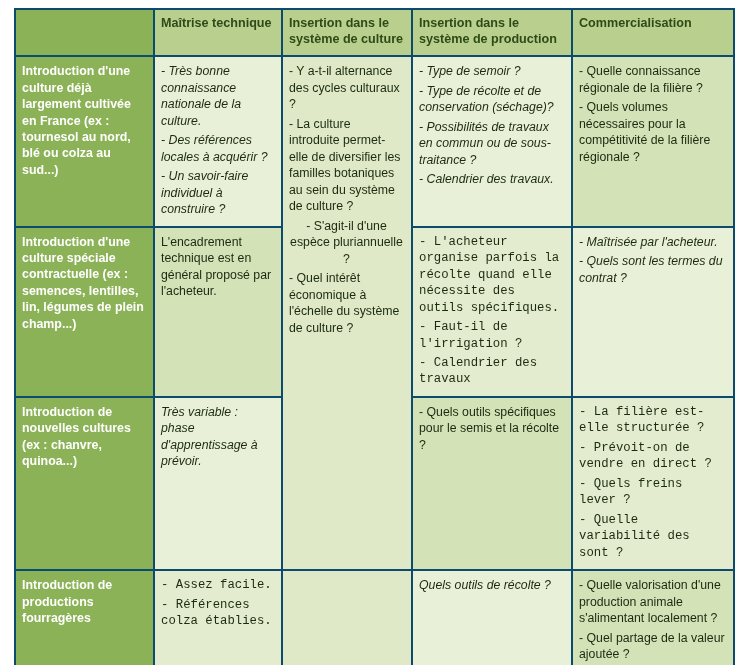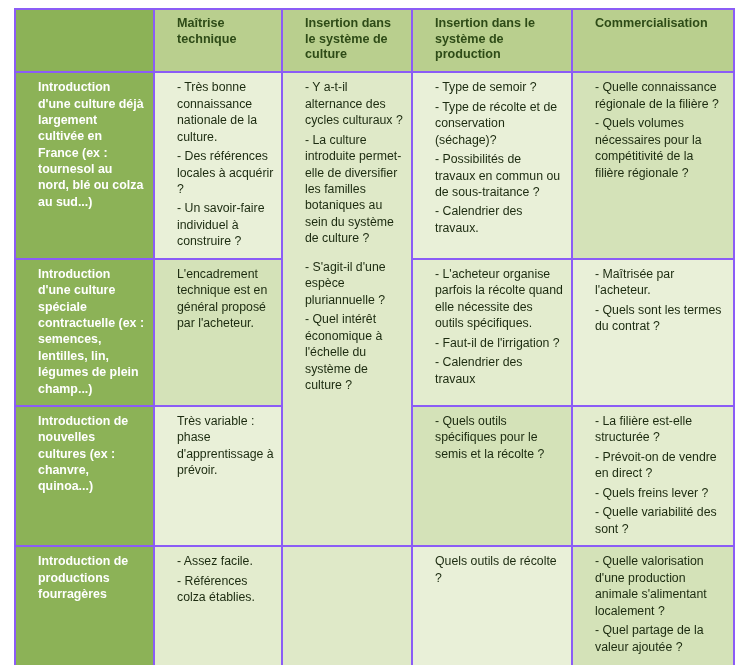--- a/index.html
+++ b/index.html
@@ -28,23 +28,23 @@
     color: #111111;
     margin: 0 0 8px 0;
     letter-spacing: -0.1px;
   }
   table.grid {
     border-collapse: collapse;
     width: 719px;
     table-layout: fixed;
   }
   table.grid td, table.grid th {
-    border: 2px solid #8b5cf6;
+    border: 2px solid #0c4a6e;
     vertical-align: top;
-    padding: 6px 7px 8px 22px;
+    padding: 6px 7px 8px 6px;
     box-sizing: border-box;
   }
   
   col.c0 { width: 139px; }
   col.c1 { width: 128px; }
   col.c2 { width: 130px; }
   col.c3 { width: 160px; }
   col.c4 { width: 162px; }
 
   thead th {
@@ -66,23 +66,23 @@
     font-size: 12.4px;
     font-weight: bold;
     line-height: 1.32;
   }
   td.cell {
     font-size: 12.3px;
     line-height: 1.34;
     color: #1c2b10;
   }
   td.tint-a { background: #dfe9c8; }
-  td.tint-b { background: #e9f0d8; }
+  td.tint-b { background: #e9f0d8; font-style: italic; }
   td.tint-c { background: #d4e2b8; }
-  td.tint-d { background: #e3ecce; }
+  td.tint-d { background: #e3ecce; font-family: Liberation Mono, monospace; }
   .lines span {
     display: block;
   }
   .lines span + span {
     margin-top: 3px;
   }
 </style>
 </head>
 <body>
 
@@ -114,21 +114,21 @@
           <div class="lines">
             <span>- Très bonne connaissance nationale de la culture.</span>
             <span>- Des références locales à acquérir ?</span>
             <span>- Un savoir-faire individuel à construire ?</span>
           </div>
         </td>
         <td class="cell tint-a" rowspan="3">
           <div class="lines">
             <span>- Y a-t-il alternance des cycles culturaux ?</span>
             <span>- La culture introduite permet-elle de diversifier les familles botaniques au sein du système de culture ?</span>
-            <span style="margin-top:12px;">- S'agit-il d'une espèce pluriannuelle ?</span>
+            <span style="margin-top:3px;text-align:center;">- S'agit-il d'une espèce pluriannuelle ?</span>
             <span>- Quel intérêt économique à l'échelle du système de culture ?</span>
           </div>
         </td>
         <td class="cell tint-b">
           <div class="lines">
             <span>- Type de semoir ?</span>
             <span>- Type de récolte et de conservation (séchage)?</span>
             <span>- Possibilités de travaux en commun ou de sous-traitance ?</span>
             <span>- Calendrier des travaux.</span>
           </div>

